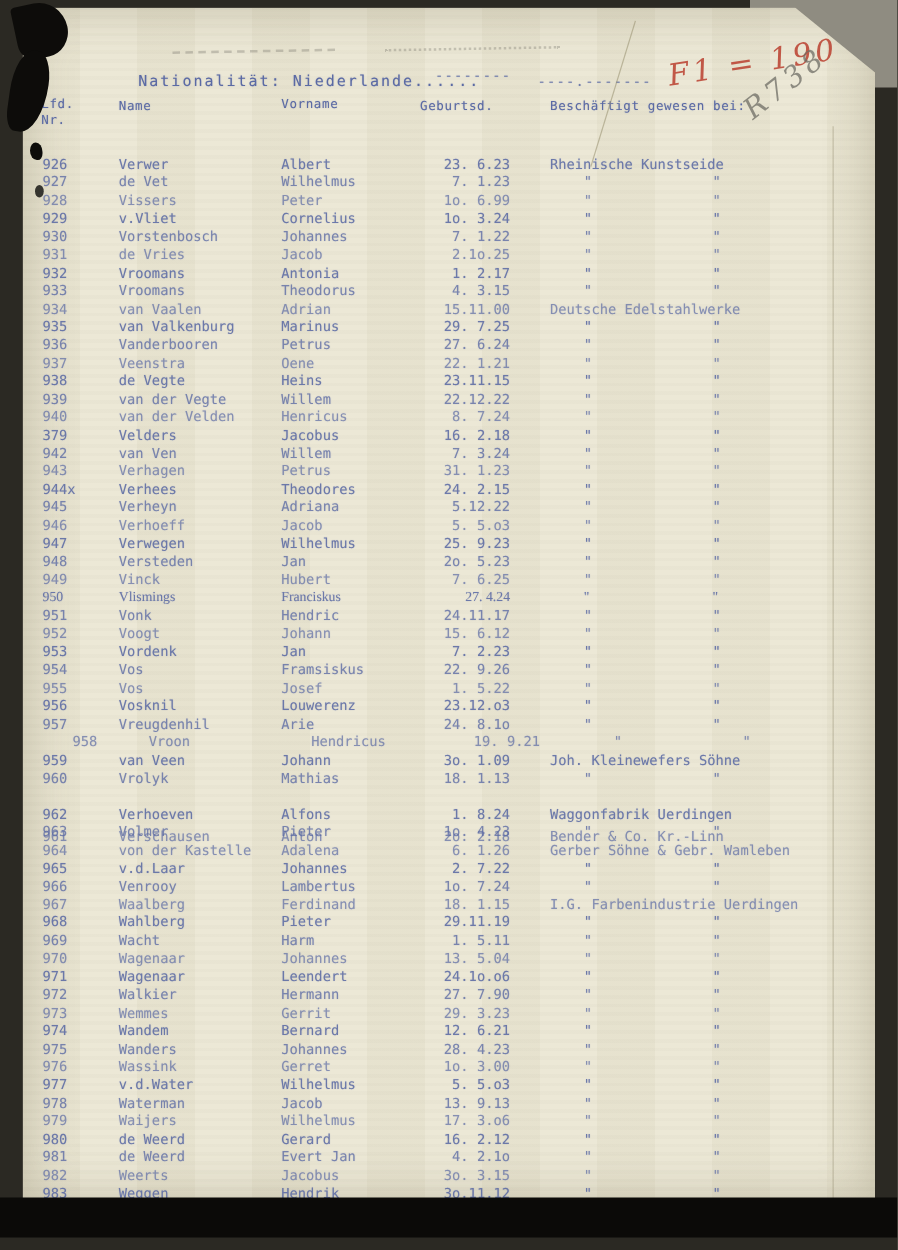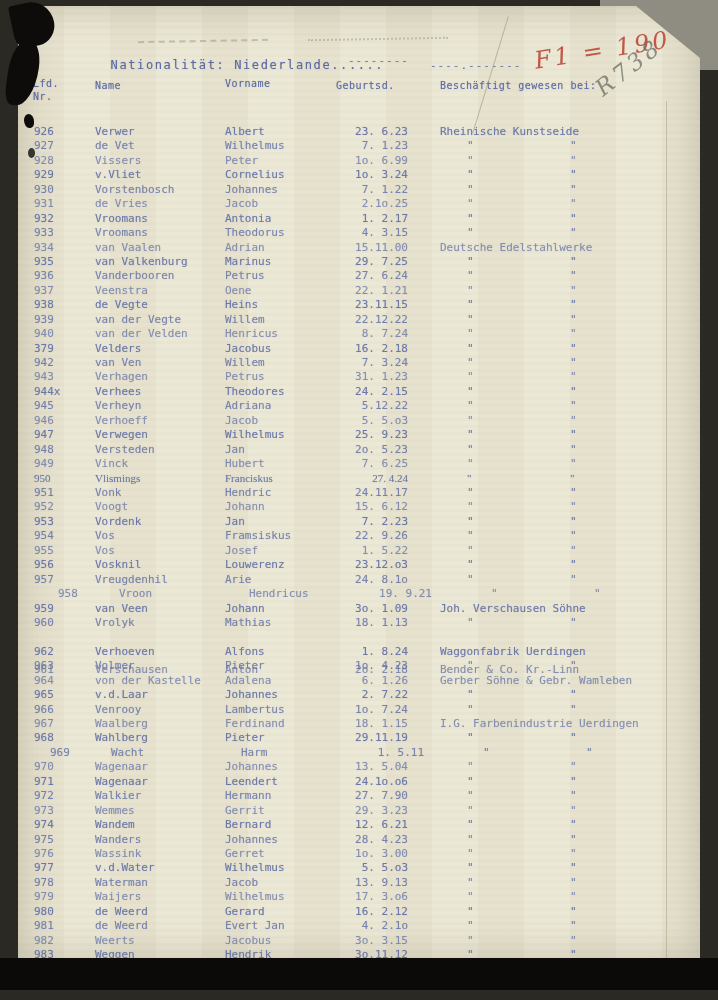--- a/index.html
+++ b/index.html
@@ -114,31 +114,31 @@
         <div class="row ink" style="top: 451.12px;"><span class="c-nr">949</span><span class="c-name">Vinck</span><span class="c-vn">Hubert</span><span class="c-geb">7. 6.25</span><span class="d1">"</span><span class="d2">"</span></div>
         <div class="row ink" style="top: 465.56px; font-family: Liberation Serif, serif;"><span class="c-nr">950</span><span class="c-name">Vlismings</span><span class="c-vn">Franciskus</span><span class="c-geb">27. 4.24</span><span class="d1">"</span><span class="d2">"</span></div>
         <div class="row ink" style="top: 480px;"><span class="c-nr">951</span><span class="c-name">Vonk</span><span class="c-vn">Hendric</span><span class="c-geb">24.11.17</span><span class="d1">"</span><span class="d2">"</span></div>
         <div class="row ink" style="top: 494.44px;"><span class="c-nr">952</span><span class="c-name">Voogt</span><span class="c-vn">Johann</span><span class="c-geb">15. 6.12</span><span class="d1">"</span><span class="d2">"</span></div>
         <div class="row ink" style="top: 508.88px;"><span class="c-nr">953</span><span class="c-name">Vordenk</span><span class="c-vn">Jan</span><span class="c-geb">7. 2.23</span><span class="d1">"</span><span class="d2">"</span></div>
         <div class="row ink" style="top: 523.32px;"><span class="c-nr">954</span><span class="c-name">Vos</span><span class="c-vn">Framsiskus</span><span class="c-geb">22. 9.26</span><span class="d1">"</span><span class="d2">"</span></div>
         <div class="row ink" style="top: 537.76px;"><span class="c-nr">955</span><span class="c-name">Vos</span><span class="c-vn">Josef</span><span class="c-geb">1. 5.22</span><span class="d1">"</span><span class="d2">"</span></div>
         <div class="row ink" style="top: 552.2px;"><span class="c-nr">956</span><span class="c-name">Vosknil</span><span class="c-vn">Louwerenz</span><span class="c-geb">23.12.o3</span><span class="d1">"</span><span class="d2">"</span></div>
         <div class="row ink" style="top: 566.64px;"><span class="c-nr">957</span><span class="c-name">Vreugdenhil</span><span class="c-vn">Arie</span><span class="c-geb">24. 8.1o</span><span class="d1">"</span><span class="d2">"</span></div>
         <div class="row ink" style="top: 581.08px; margin-left: 24px;"><span class="c-nr">958</span><span class="c-name">Vroon</span><span class="c-vn">Hendricus</span><span class="c-geb">19. 9.21</span><span class="d1">"</span><span class="d2">"</span></div>
-        <div class="row ink" style="top: 595.52px;"><span class="c-nr">959</span><span class="c-name">van Veen</span><span class="c-vn">Johann</span><span class="c-geb">3o. 1.09</span><span class="c-firm">Joh. Verschausen Söhne</span></div>
+        <div class="row ink" style="top: 595.52px;"><span class="c-nr">959</span><span class="c-name">van Veen</span><span class="c-vn">Johann</span><span class="c-geb">3o. 1.09</span><span class="c-firm">Joh. Kleinewefers Söhne</span></div>
         <div class="row ink" style="top: 609.96px;"><span class="c-nr">960</span><span class="c-name">Vrolyk</span><span class="c-vn">Mathias</span><span class="c-geb">18. 1.13</span><span class="d1">"</span><span class="d2">"</span></div>
         <div class="row ink" style="top: 657px;"><span class="c-nr">961</span><span class="c-name">Verschausen</span><span class="c-vn">Anton</span><span class="c-geb">2o. 2.18</span><span class="c-firm">Bender &amp; Co. Kr.-Linn</span></div>
         <div class="row ink" style="top: 638.84px;"><span class="c-nr">962</span><span class="c-name">Verhoeven</span><span class="c-vn">Alfons</span><span class="c-geb">1. 8.24</span><span class="c-firm">Waggonfabrik Uerdingen</span></div>
         <div class="row ink" style="top: 653.28px;"><span class="c-nr">963</span><span class="c-name">Volmer</span><span class="c-vn">Pieter</span><span class="c-geb">1o. 4.23</span><span class="d1">"</span><span class="d2">"</span></div>
         <div class="row ink" style="top: 667.72px;"><span class="c-nr">964</span><span class="c-name">von der Kastelle</span><span class="c-vn">Adalena</span><span class="c-geb">6. 1.26</span><span class="c-firm">Gerber Söhne &amp; Gebr. Wamleben</span></div>
         <div class="row ink" style="top: 682.16px;"><span class="c-nr">965</span><span class="c-name">v.d.Laar</span><span class="c-vn">Johannes</span><span class="c-geb">2. 7.22</span><span class="d1">"</span><span class="d2">"</span></div>
         <div class="row ink" style="top: 696.6px;"><span class="c-nr">966</span><span class="c-name">Venrooy</span><span class="c-vn">Lambertus</span><span class="c-geb">1o. 7.24</span><span class="d1">"</span><span class="d2">"</span></div>
         <div class="row ink" style="top: 711.04px;"><span class="c-nr">967</span><span class="c-name">Waalberg</span><span class="c-vn">Ferdinand</span><span class="c-geb">18. 1.15</span><span class="c-firm">I.G. Farbenindustrie Uerdingen</span></div>
         <div class="row ink" style="top: 725.48px;"><span class="c-nr">968</span><span class="c-name">Wahlberg</span><span class="c-vn">Pieter</span><span class="c-geb">29.11.19</span><span class="d1">"</span><span class="d2">"</span></div>
-        <div class="row ink" style="top: 739.92px; margin-left: 16px;"><span class="c-nr">969</span><span class="c-name">Wacht</span><span class="c-vn">Harm</span><span class="c-geb">1. 5.11</span><span class="d1">"</span><span class="d2">"</span></div>
+        <div class="row ink" style="top: 739.92px;"><span class="c-nr">969</span><span class="c-name">Wacht</span><span class="c-vn">Harm</span><span class="c-geb">1. 5.11</span><span class="d1">"</span><span class="d2">"</span></div>
         <div class="row ink" style="top: 754.36px;"><span class="c-nr">970</span><span class="c-name">Wagenaar</span><span class="c-vn">Johannes</span><span class="c-geb">13. 5.04</span><span class="d1">"</span><span class="d2">"</span></div>
         <div class="row ink" style="top: 768.8px; padding-left: 36px;"><span class="c-nr">971</span><span class="c-name">Wagenaar</span><span class="c-vn">Leendert</span><span class="c-geb">24.1o.o6</span><span class="d1">"</span><span class="d2">"</span></div>
         <div class="row ink" style="top: 783.24px;"><span class="c-nr">972</span><span class="c-name">Walkier</span><span class="c-vn">Hermann</span><span class="c-geb">27. 7.90</span><span class="d1">"</span><span class="d2">"</span></div>
         <div class="row ink" style="top: 797.68px;"><span class="c-nr">973</span><span class="c-name">Wemmes</span><span class="c-vn">Gerrit</span><span class="c-geb">29. 3.23</span><span class="d1">"</span><span class="d2">"</span></div>
         <div class="row ink" style="top: 812.12px;"><span class="c-nr">974</span><span class="c-name">Wandem</span><span class="c-vn">Bernard</span><span class="c-geb">12. 6.21</span><span class="d1">"</span><span class="d2">"</span></div>
         <div class="row ink" style="top: 826.56px;"><span class="c-nr">975</span><span class="c-name">Wanders</span><span class="c-vn">Johannes</span><span class="c-geb">28. 4.23</span><span class="d1">"</span><span class="d2">"</span></div>
         <div class="row ink" style="top: 841px;"><span class="c-nr">976</span><span class="c-name">Wassink</span><span class="c-vn">Gerret</span><span class="c-geb">1o. 3.00</span><span class="d1">"</span><span class="d2">"</span></div>
         <div class="row ink" style="top: 855.44px;"><span class="c-nr">977</span><span class="c-name">v.d.Water</span><span class="c-vn">Wilhelmus</span><span class="c-geb">5. 5.o3</span><span class="d1">"</span><span class="d2">"</span></div>
         <div class="row ink" style="top: 869.88px;"><span class="c-nr">978</span><span class="c-name">Waterman</span><span class="c-vn">Jacob</span><span class="c-geb">13. 9.13</span><span class="d1">"</span><span class="d2">"</span></div>
         <div class="row ink" style="top: 884.32px;"><span class="c-nr">979</span><span class="c-name">Waijers</span><span class="c-vn">Wilhelmus</span><span class="c-geb">17. 3.o6</span><span class="d1">"</span><span class="d2">"</span></div>

